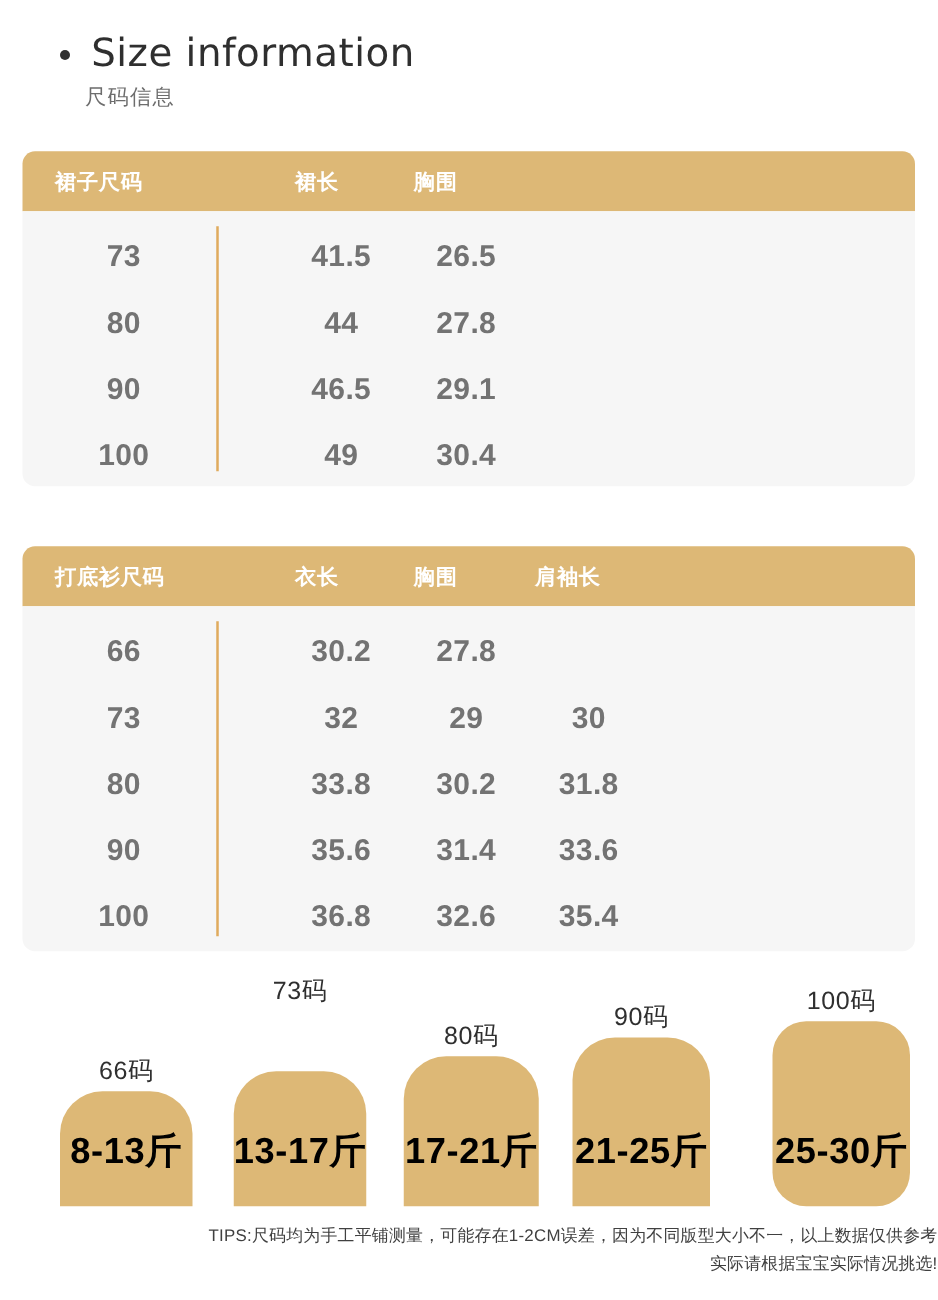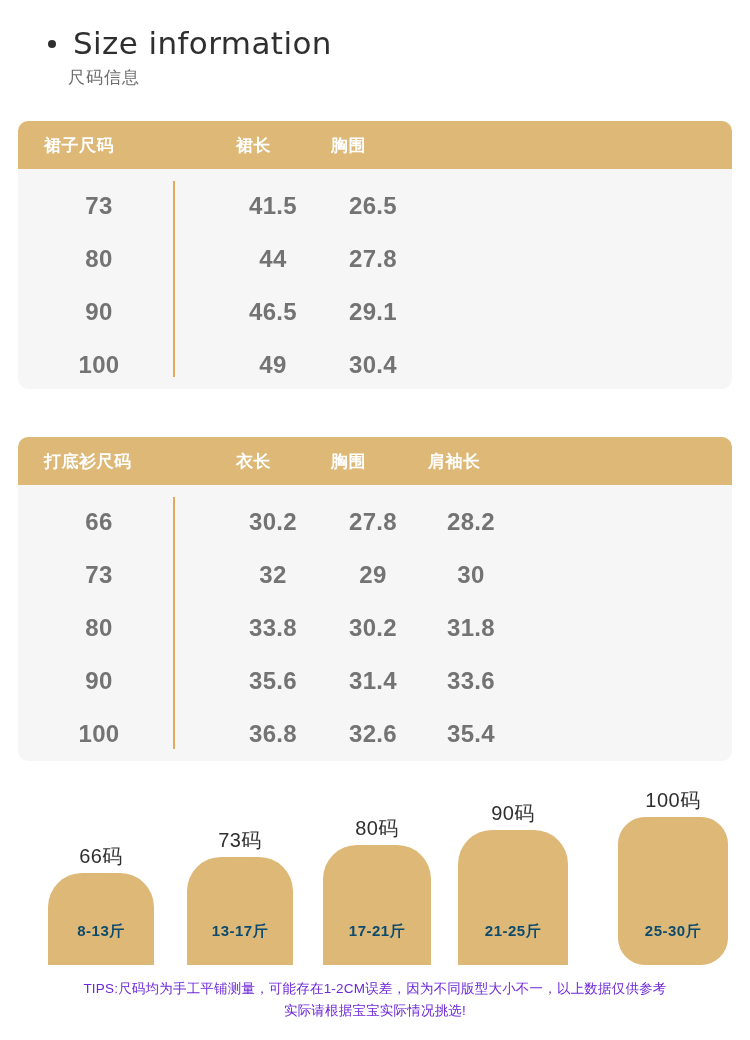--- a/index.html
+++ b/index.html
@@ -98,40 +98,40 @@
     font-size: 20px; color: #2f2f2f; font-weight: 400;
     letter-spacing: 0.5px; margin-bottom: 3px; white-space: nowrap;
   }
   .arch-body {
     background: #ddb876;
     border-radius: 34px 34px 0 0;
     display: flex; align-items: flex-end; justify-content: center;
     padding-bottom: 24px;
   }
   .arch-weight {
-    color: #0c4a6e; font-size: 15px; font-weight: 700;
+    color: #000000; font-size: 29px; font-weight: 700;
     letter-spacing: 0.5px; white-space: nowrap;
   }
 
   .a0 { left: 48px;  }
   .a1 { left: 187px; }
   .a2 { left: 323px; }
   .a3 { left: 458px; }
   .a4 { left: 618px; }
 
   .a0 .arch-body { width: 106px; height: 92px; }
-  .a1 .arch-body { width: 106px; height: 108px; }
+  .a1 .arch-body { width: 106px; height: 108px; margin-top: 48px; }
   .a2 .arch-body { width: 108px; height: 120px; }
   .a3 .arch-body { width: 110px; height: 135px; }
   .a4 .arch-body { width: 110px; height: 148px; border-radius: 27px; }
 
   
   .tips {
     position: absolute; left: 0; top: 978px; width: 750px;
-    text-align: center; color: #6d28d9;
+    text-align: right; color: #404040;
     font-size: 13.5px; line-height: 22px; letter-spacing: 0.2px;
   }
   .tips div { white-space: nowrap; }
 </style>
 </head>
 <body>
 
 <div class="page">
 
   <div class="title-block">
@@ -181,21 +181,20 @@
       <div class="cell h2">胸围</div>
       <div class="cell h3">肩袖长</div>
     </div>
     <div class="tbody">
       <div class="divider"></div>
 
       <div class="row">
         <div class="cell c0">66</div>
         <div class="cell c1">30.2</div>
         <div class="cell c2">27.8</div>
-        <div class="cell c3">28.2</div>
       </div>
       <div class="row">
         <div class="cell c0">73</div>
         <div class="cell c1">32</div>
         <div class="cell c2">29</div>
         <div class="cell c3">30</div>
       </div>
       <div class="row">
         <div class="cell c0">80</div>
         <div class="cell c1">33.8</div>

